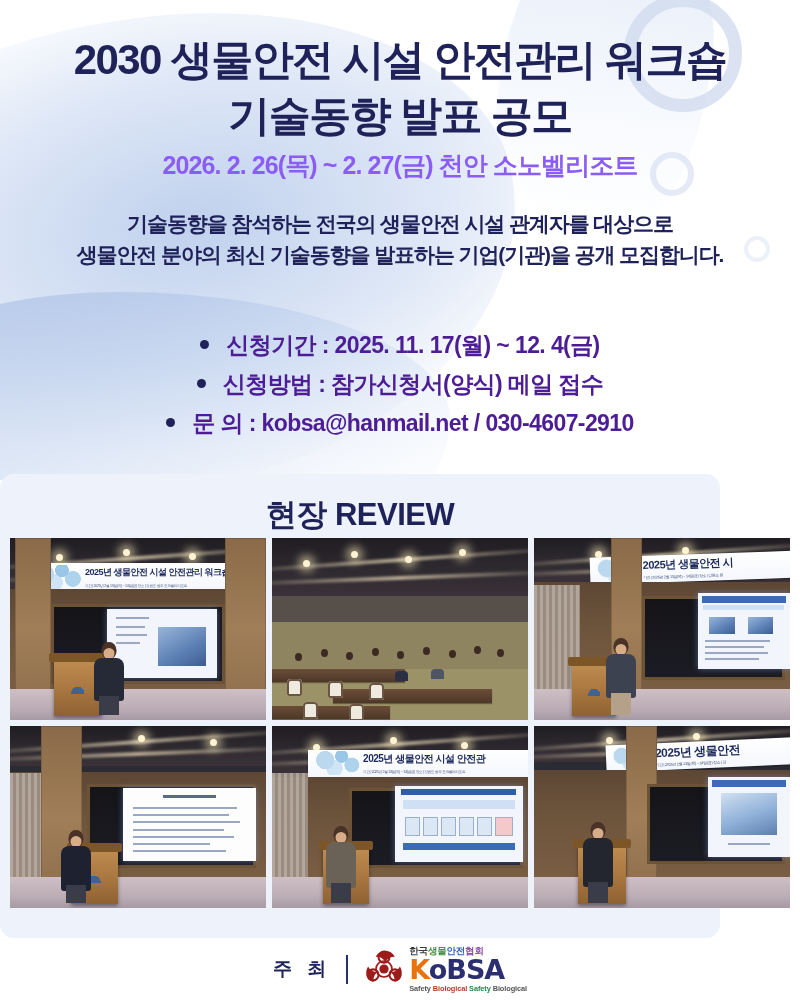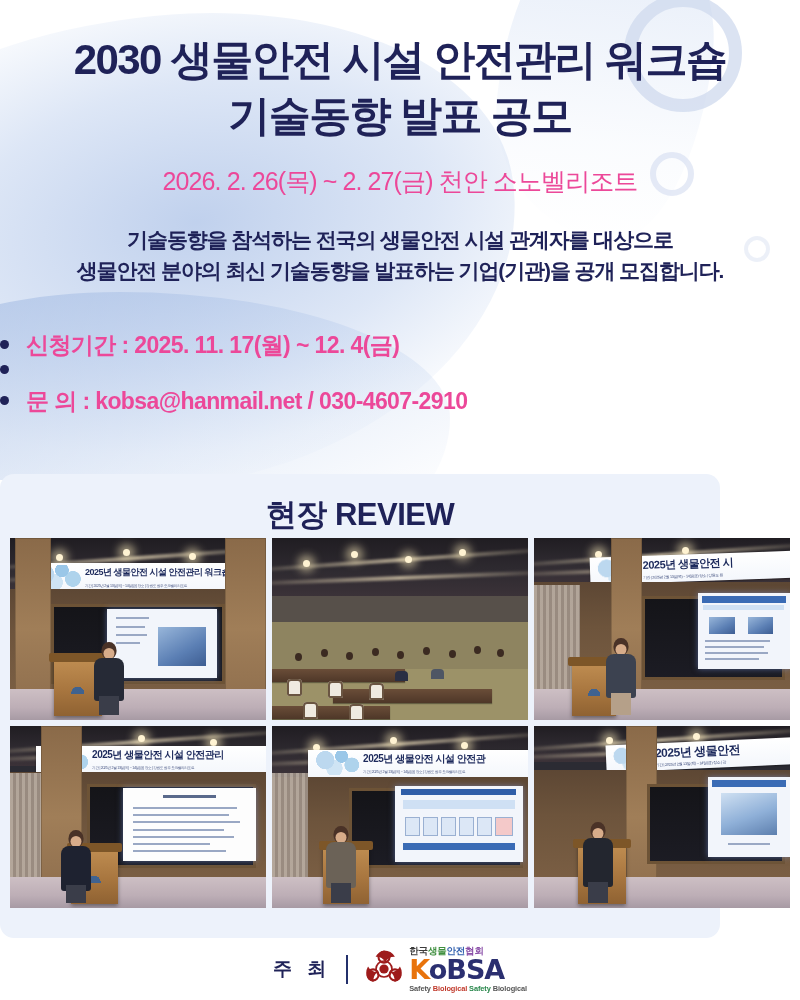--- a/index.html
+++ b/index.html
@@ -85,23 +85,23 @@
     font-weight: 800;
     font-size: 42px;
     letter-spacing: -1.6px;
     line-height: 1.28;
     white-space: nowrap;
   }
   .title-line.l1 { margin-top: 33px; }
   .title-line.l2 { margin-top: 2px; }
 
   .datebar {
-    margin-top: 22px;
-    color: #ec4899;
-    font-weight: 400;
+    margin-top: 6px;
+    color: #8b5cf6;
+    font-weight: 700;
     font-size: 25px;
     letter-spacing: -.9px;
     white-space: nowrap;
   }
 
   .lead {
     margin-top: 26px;
     color: #1f2258;
     font-weight: 700;
     font-size: 21px;
@@ -113,23 +113,23 @@
   
   .bullets {
     position: absolute;
     left: 0; top: 330px; width: 800px;
     z-index: 4;
     list-style: none;
   }
   .bullet-item {
     display: flex;
     align-items: baseline;
-    justify-content: flex-start;
+    justify-content: center;
     margin-bottom: 8px;
-    color: #ec4899;
+    color: #4c1d95;
     font-weight: 700;
     font-size: 23px;
     letter-spacing: -.6px;
     white-space: nowrap;
   }
   .bullet-dot {
     flex: 0 0 auto;
     width: 9px; height: 9px;
     border-radius: 50%;
     background: #1f2258;
@@ -374,20 +374,21 @@
     </div>
   </div>
 
   <ul class="bullets">
     <li class="bullet-item">
       <span class="bullet-dot"></span>
       <span>신청기간 : 2025. 11. 17(월) ~ 12. 4(금)</span>
     </li>
     <li class="bullet-item">
       <span class="bullet-dot"></span>
+      <span>신청방법 : 참가신청서(양식) 메일 접수</span>
     </li>
     <li class="bullet-item">
       <span class="bullet-dot"></span>
       <span>문 의 : kobsa@hanmail.net / 030-4607-2910</span>
     </li>
   </ul>
 
   <div class="review-panel">
     <div class="review-title">현장 REVIEW</div>
 
@@ -498,25 +499,20 @@
           </div>
         </div>
       </div>
 
       <div class="photo">
         <div class="scene blur-soft">
           <div class="ceiling" style="height:22%"></div>
           <div class="downlight" style="left:20%;top:8%"></div>
           <div class="downlight" style="left:50%;top:5%"></div>
           <div class="downlight" style="left:78%;top:7%"></div>
-          <div class="banner" style="top:11%;left:10%;width:92%">
-            <div class="banner-blobs"></div>
-            <div class="banner-main" style="font-size:10px">2025년 생물안전 시설 안전관리</div>
-            <div class="banner-sub" style="font-size:3.6px">기간 | 2025년 2월 13일(목) ~ 14일(금)    장소 | 강원도 원주 오크밸리리조트</div>
-          </div>
           <div class="wall" style="top:25%;height:61%"></div>
           <div class="curtain" style="width:12%"></div>
           <div class="wall-panel" style="left:12%;width:16%"></div>
           <div class="screen-dark" style="left:30%;top:32%;width:66%;height:46%"></div>
           <div class="slide" style="left:44%;top:34%;width:52%;height:40%;background:#fdfdfd">
             <div class="slide-line" style="top:10%;left:30%;width:40%;background:#5a6a8c;height:2.5px"></div>
             <div class="slide-line" style="top:26%;width:78%"></div>
             <div class="slide-line" style="top:36%;width:72%"></div>
             <div class="slide-line" style="top:46%;width:80%"></div>
             <div class="slide-line" style="top:56%;width:68%"></div>

